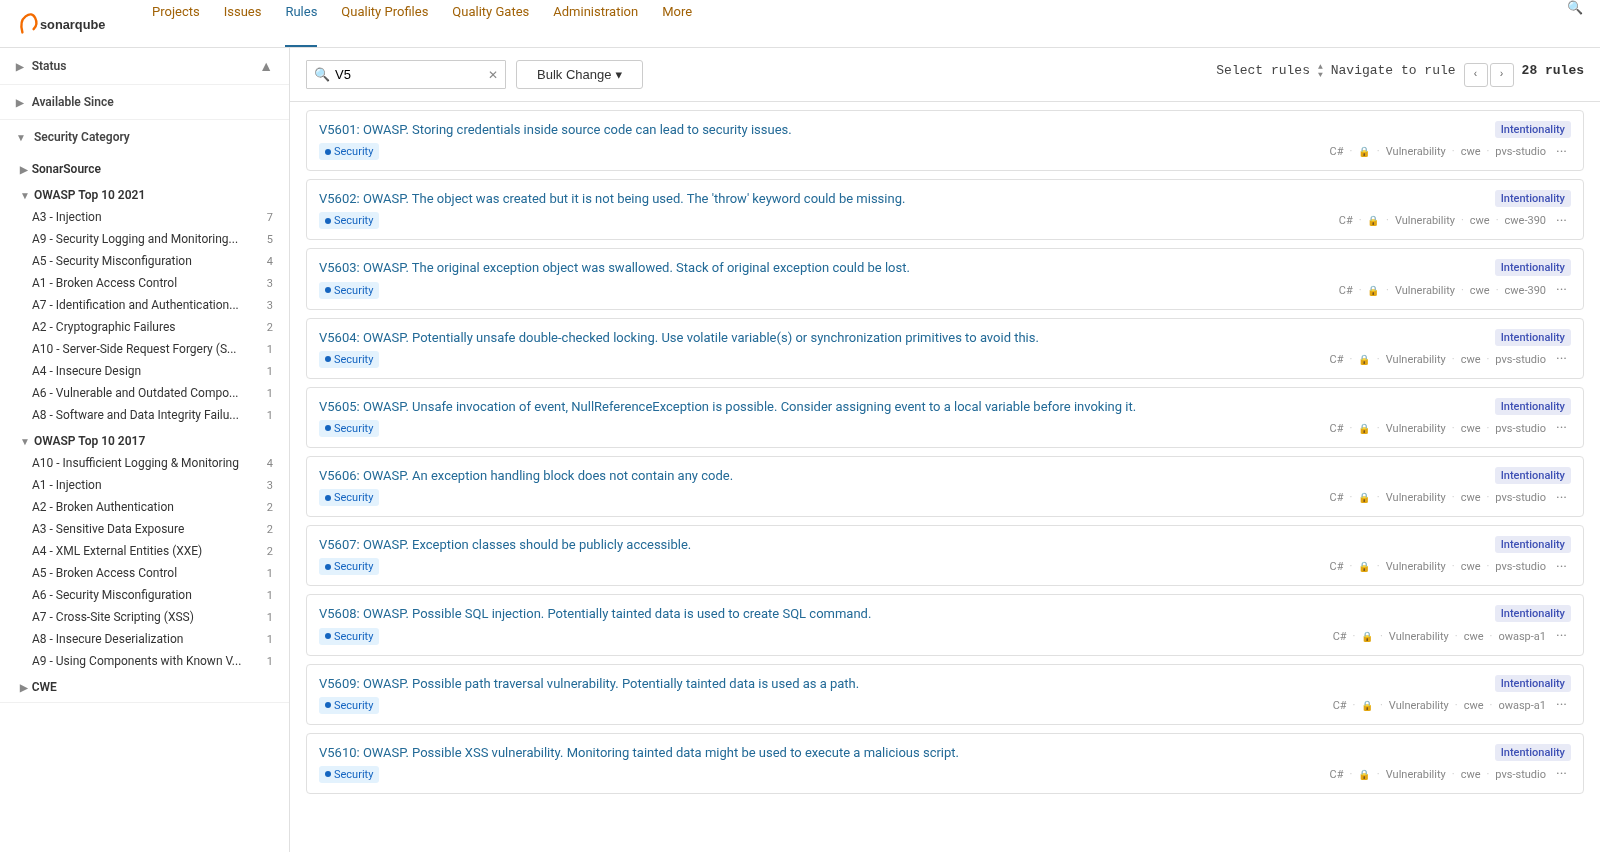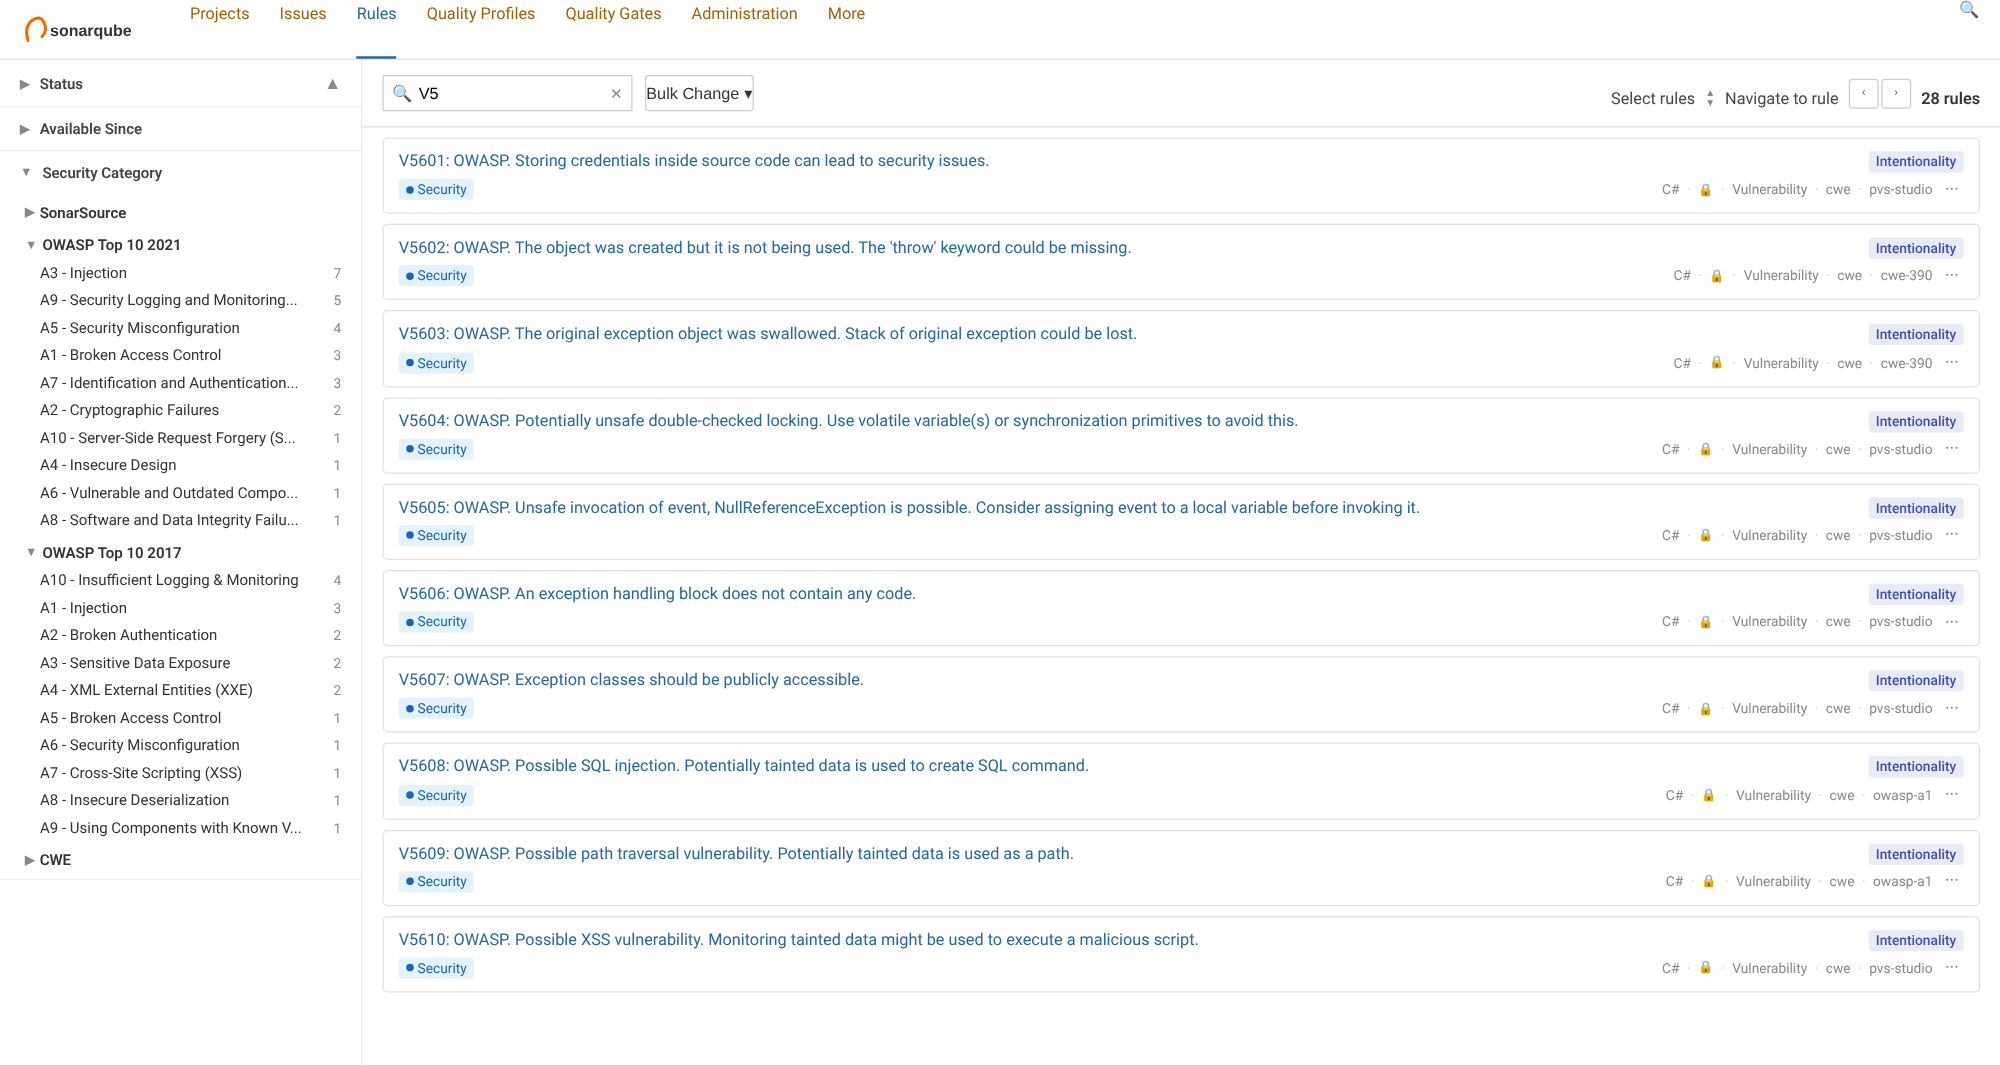--- a/index.html
+++ b/index.html
@@ -62,24 +62,24 @@
     .search-input-wrap {
       position: relative; display: flex; align-items: center;
     }
     .search-icon-inner { position: absolute; left: 8px; color: #888; font-size: 13px; }
     .search-input {
       border: 1px solid #ccc; border-radius: 1px; padding: 6px 28px 6px 28px;
       font-size: 13px; width: 200px; outline: none;
     }
     .search-clear { position: absolute; right: 8px; color: #888; cursor: pointer; font-size: 12px; }
     .bulk-change-btn {
-      border: 1px solid #ccc; background: #fff; border-radius: 3px; padding: 6px 0;
+      border: 1px solid #ccc; background: #fff; border-radius: 3px; padding: 6px 20px;
       font-size: 13px; cursor: pointer; display: flex; align-items: center; gap: 4px; color: #333;
     }
-    .rules-nav { margin-left: auto; display: flex; align-items: flex-end; gap: 8px; font-size: 13px; color: #444; }
+    .rules-nav { margin-left: auto; display: flex; align-items: flex-start; gap: 8px; font-size: 13px; color: #444; font-family: Liberation Mono, monospace; }
     .nav-arrows { display: flex; gap: 2px; }
     .nav-arrow {
       border: 1px solid #ccc; background: #fff; border-radius: 3px;
       width: 24px; height: 24px; display: flex; align-items: center; justify-content: center;
       cursor: pointer; font-size: 10px; color: #666;
     }
     .rules-count { font-weight: 600; font-size: 13px; color: #333; }
 
     
     .rules-list { padding: 0 16px; }

